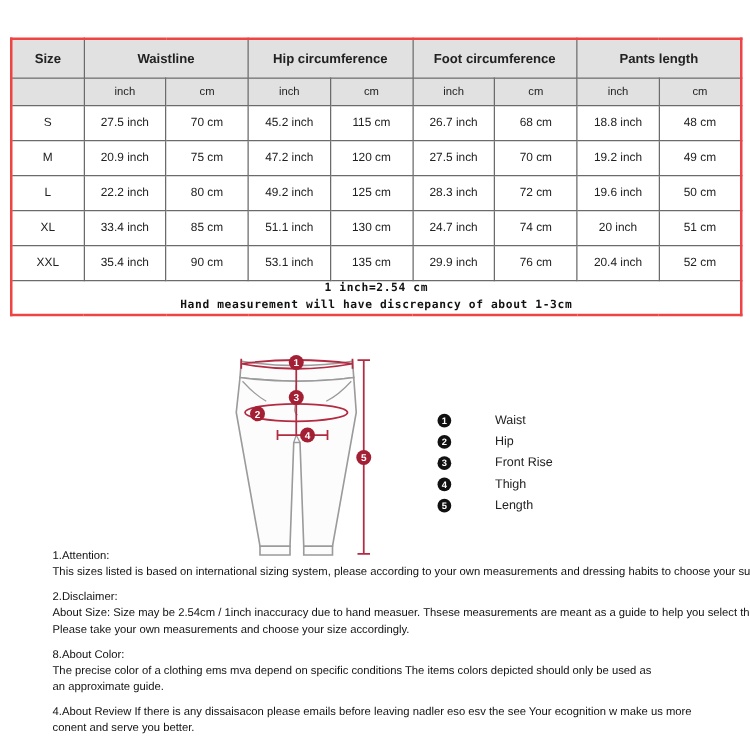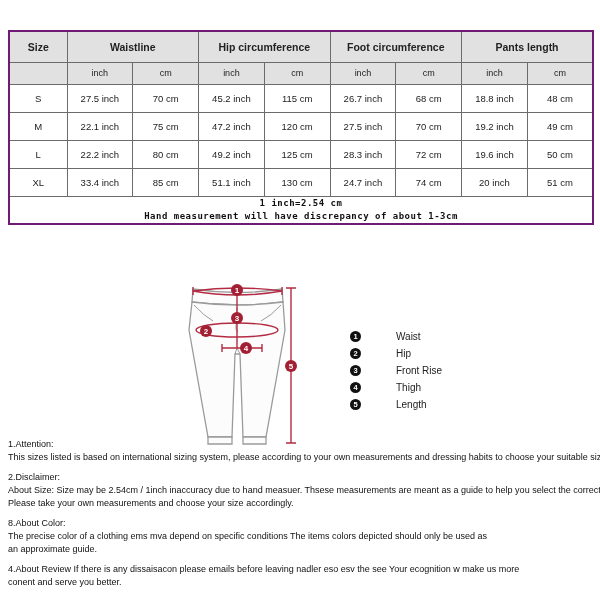--- a/index.html
+++ b/index.html
@@ -6,42 +6,42 @@
   html,body { width:600px; height:600px; background:#ffffff;
     font-family:"Liberation Sans", sans-serif; color:#1a1a1a; overflow:hidden; }
   .page { position:relative; width:600px; height:600px; background:#fff; }
 
   
   table.size-table { position:absolute; left:8px; top:30px; width:584px;
     border-collapse:collapse; table-layout:fixed; }
   table.size-table th, table.size-table td {
     border:1px solid #6b6b6b; text-align:center; vertical-align:middle;
     font-size:9.5px; color:#222; background:#fff; padding:0; }
-  table.size-table { border:2px solid #701a75; }
+  table.size-table { border:2px solid #ef4444; }
   tr.hdr th { background:#e1e1e1; font-weight:bold; font-size:10.5px; height:31px; }
   tr.units th { background:#e1e1e1; font-weight:normal; font-size:9px; height:22px; }
   tr.datarow td { height:28px; font-size:9.5px; }
   tr.noterow td { height:24px; background:#fff;margin-top:25px; }
   .note-text { font-family:"DejaVu Sans Mono", monospace; font-weight:bold;
     font-size:9px; line-height:13px; color:#111; letter-spacing:0.5px; }
 
   
   .diagram { position:absolute; left:0; top:270px; width:600px; height:176px; }
   svg.pants { position:absolute; left:182px; top:4px; }
 
   .legend { position:absolute; left:350px; top:58px; }
   .legend-item { display:flex; align-items:center; height:17px; }
   .legend-dot { width:11px; height:11px; border-radius:50%; background:#111;
     color:#fff; font-size:7.5px; font-weight:bold; display:flex;
     align-items:center; justify-content:center; margin-right:7px; }
   .legend-label { font-size:10px; color:#222;margin-left:28px; }
 
   
   .notes { position:absolute; left:8px; top:438px; width:588px; }
-  .section { margin-bottom:7px; }
+  .section { margin-bottom:7px;margin-left:34px; }
   .section div { font-size:9px; line-height:13px; color:#111; white-space:nowrap; }
 </style>
 </head>
 <body>
 
 <div class="page">
 
   <table class="size-table">
     <colgroup>
       <col style="width:58px">
@@ -79,21 +79,21 @@
       <td>70 cm</td>
       <td>45.2 inch</td>
       <td>115 cm</td>
       <td>26.7 inch</td>
       <td>68 cm</td>
       <td>18.8 inch</td>
       <td>48 cm</td>
     </tr>
     <tr class="datarow">
       <td>M</td>
-      <td>22.1 inch</td>
+      <td>20.9 inch</td>
       <td>75 cm</td>
       <td>47.2 inch</td>
       <td>120 cm</td>
       <td>27.5 inch</td>
       <td>70 cm</td>
       <td>19.2 inch</td>
       <td>49 cm</td>
     </tr>
     <tr class="datarow">
       <td>L</td>
@@ -109,20 +109,31 @@
     <tr class="datarow">
       <td>XL</td>
       <td>33.4 inch</td>
       <td>85 cm</td>
       <td>51.1 inch</td>
       <td>130 cm</td>
       <td>24.7 inch</td>
       <td>74 cm</td>
       <td>20 inch</td>
       <td>51 cm</td>
+    </tr>
+    <tr class="datarow">
+      <td>XXL</td>
+      <td>35.4 inch</td>
+      <td>90 cm</td>
+      <td>53.1 inch</td>
+      <td>135 cm</td>
+      <td>29.9 inch</td>
+      <td>76 cm</td>
+      <td>20.4 inch</td>
+      <td>52 cm</td>
     </tr>
     <tr class="noterow">
       <td colspan="9">
         <div class="note-text">1 inch=2.54 cm</div>
         <div class="note-text">Hand measurement will have discrepancy of about 1-3cm</div>
       </td>
     </tr>
   </tbody>
     </table>
 

